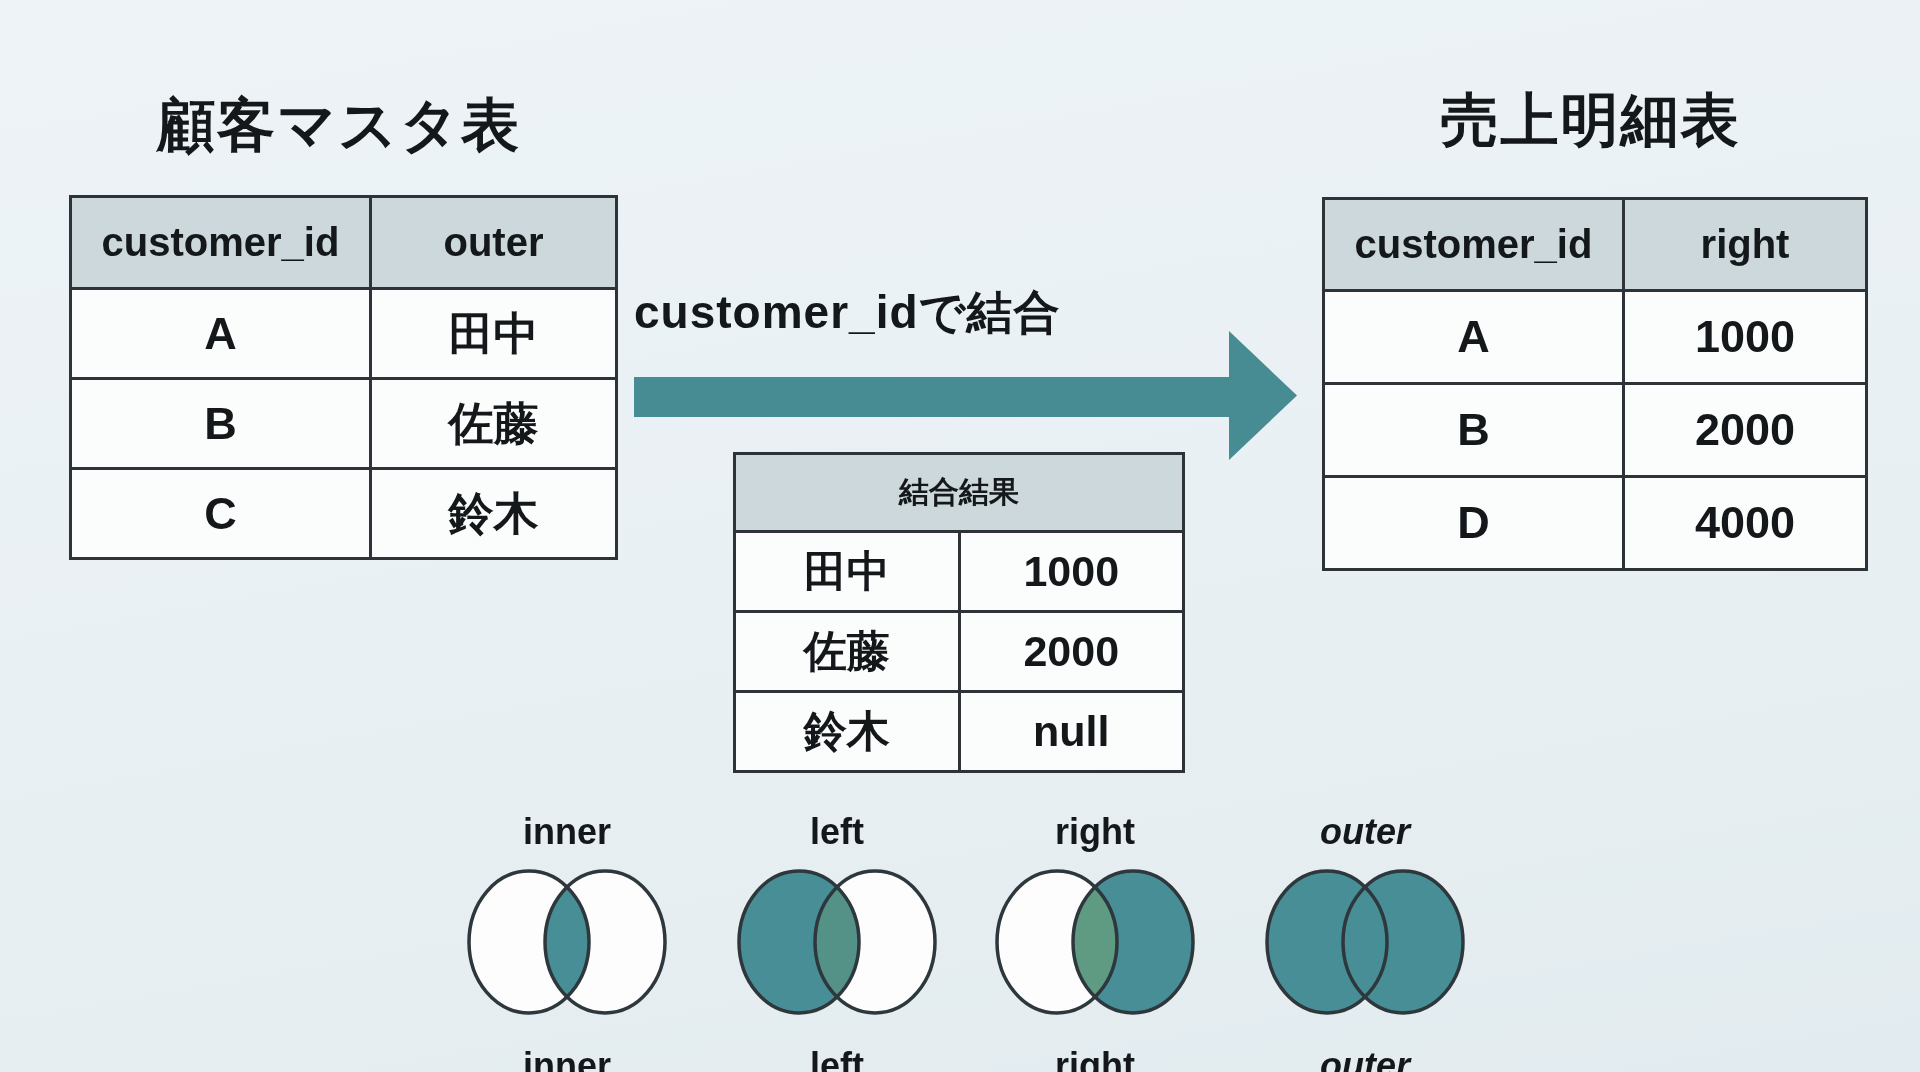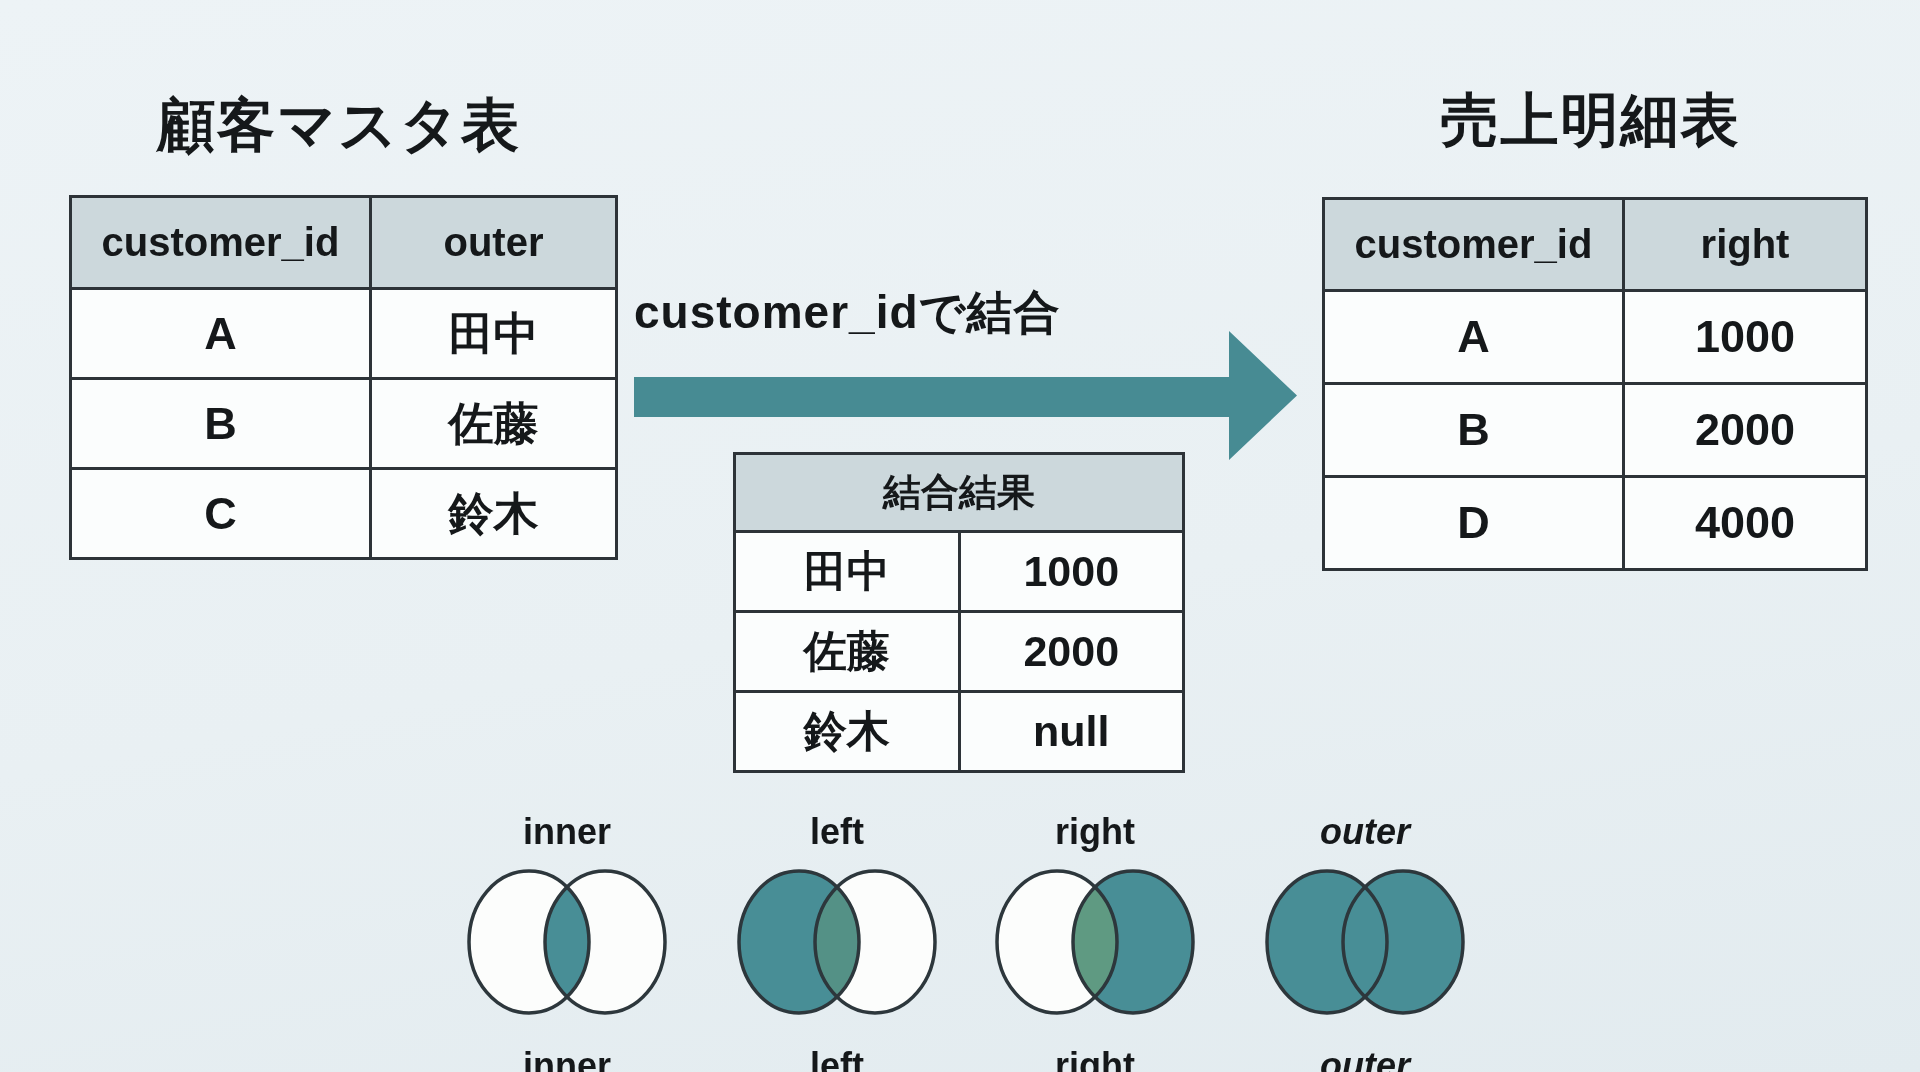--- a/index.html
+++ b/index.html
@@ -63,21 +63,21 @@
   #right-table{left:1322px;top:197px;width:537px;}
   #right-table td.c0{width:297px;}
   #right-table td.c1{width:240px;}
   #right-table tr.hrow{height:92px;}
   #right-table tr.drow{height:93px;}
   
   #result-table{left:733px;top:452px;width:452px;}
   #result-table td.c0,#result-table td.c1{width:226px;}
   #result-table tr.hrow{height:78px;}
   #result-table tr.drow{height:80px;}
-  #result-table td.hdr{font-size:38px;}
+  #result-table td.hdr{font-size:30px;}
   #result-table td.val{font-size:43px;}
 
   .arrow-label{
     position:absolute;
     left:634px;top:282px;width:663px;
     text-align:left;
     font-size:46px;
     font-weight:700;
     letter-spacing:1px;
   }

